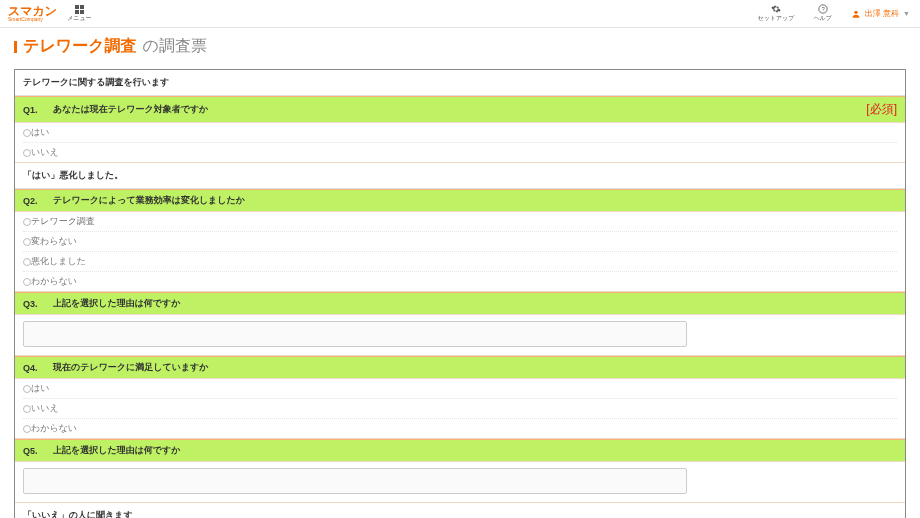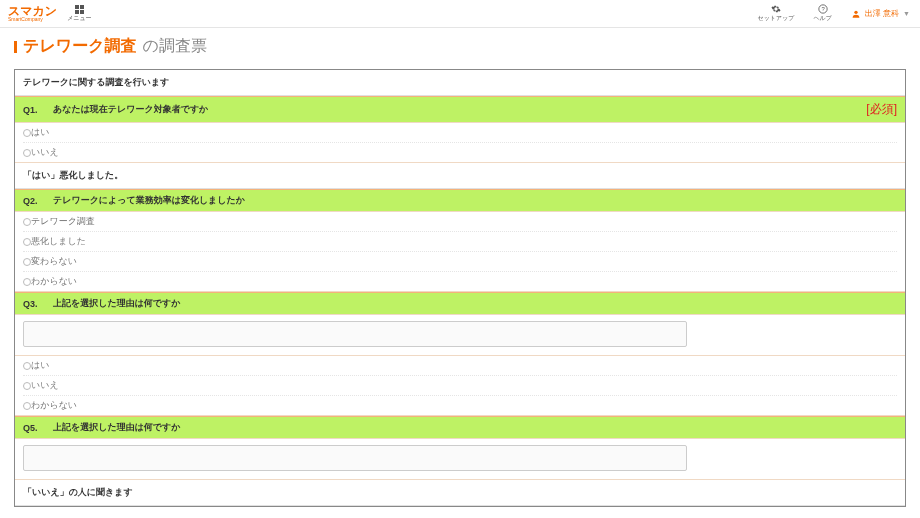--- a/index.html
+++ b/index.html
@@ -112,42 +112,46 @@
         <span class="q-num">Q2.</span>
         <span class="q-text">テレワークによって業務効率は変化しましたか</span>
       </div>
       <div class="options">
         <div class="option">
           <span class="radio"></span>
           <span>テレワーク調査</span>
         </div>
         <div class="option">
           <span class="radio"></span>
-          <span>悪化しました</span>
+          <span>変わらない</span>
         </div>
         <div class="option">
           <span class="radio"></span>
-          <span>変わらない</span>
+          <span>悪化しました</span>
         </div>
         <div class="option">
           <span class="radio"></span>
           <span>わからない</span>
         </div>
       </div>
     </div>
     <div class="question">
       <div class="q-head">
         <span class="q-num">Q3.</span>
         <span class="q-text">上記を選択した理由は何ですか</span>
       </div>
       <div class="textarea-wrap">
         <div class="textarea"></div>
       </div>
     </div>
     <div class="question">
+      <div class="q-head">
+        <span class="q-num">Q4.</span>
+        <span class="q-text">現在のテレワークに満足していますか</span>
+      </div>
       <div class="options">
         <div class="option">
           <span class="radio"></span>
           <span>はい</span>
         </div>
         <div class="option">
           <span class="radio"></span>
           <span>いいえ</span>
         </div>
         <div class="option">

